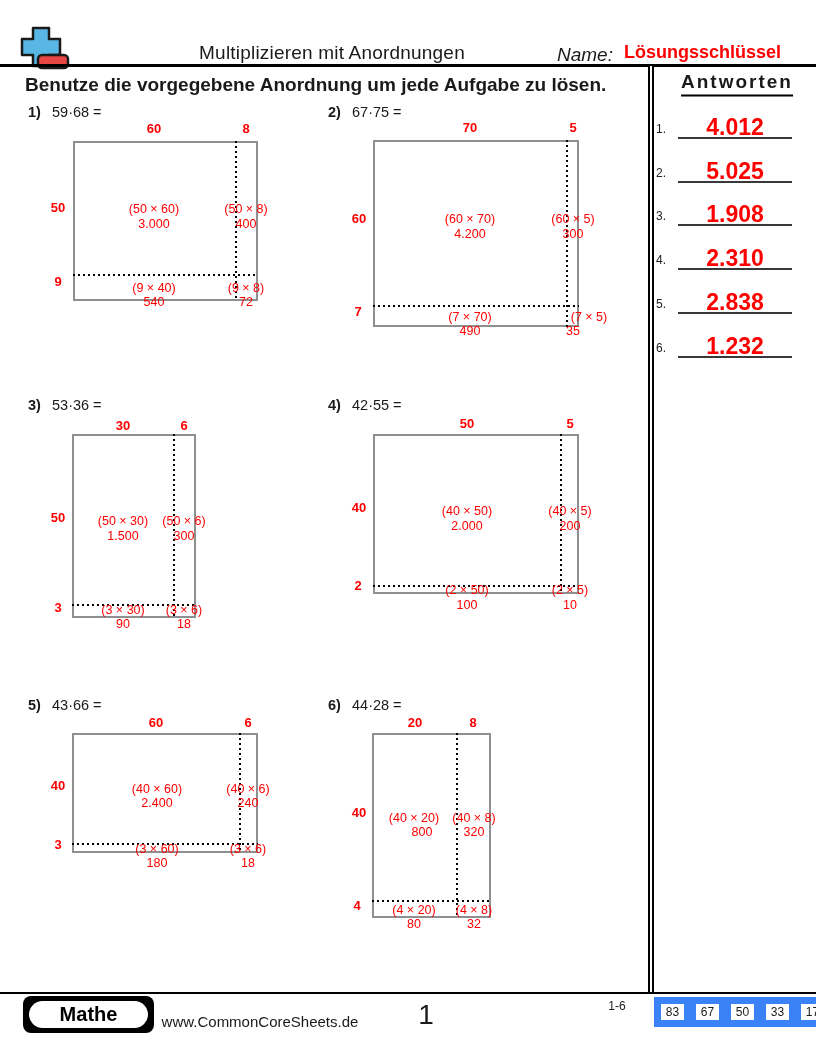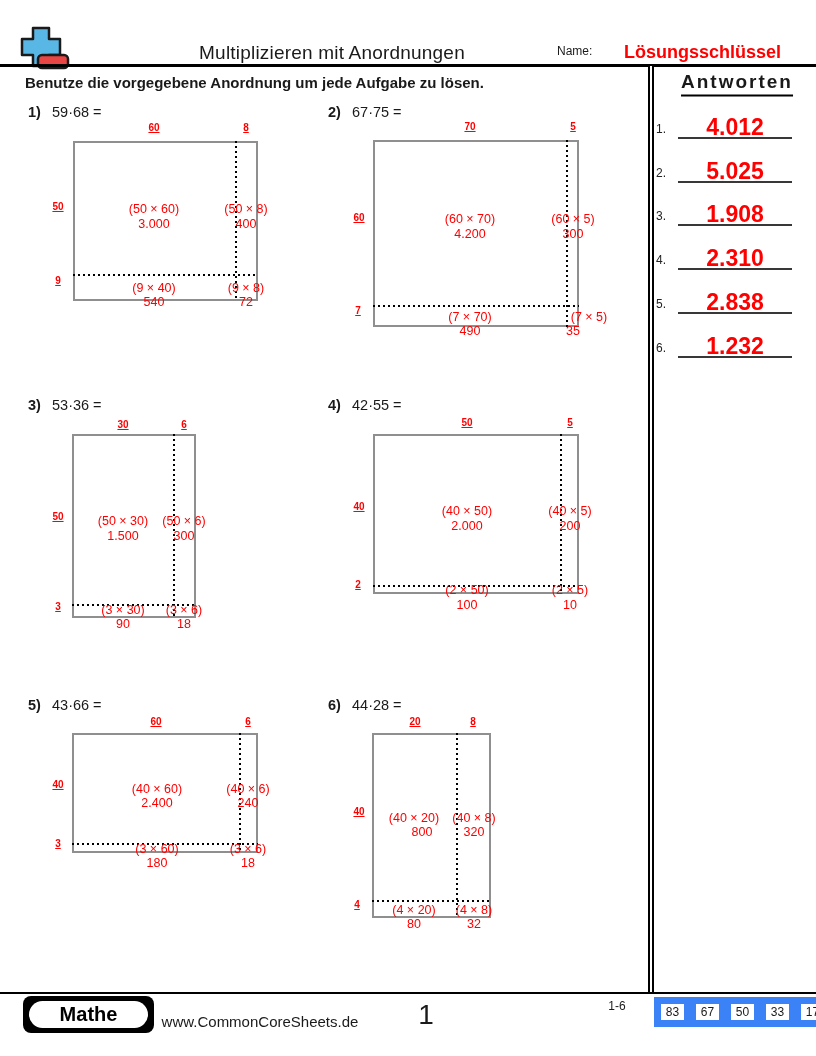--- a/index.html
+++ b/index.html
@@ -4,31 +4,31 @@
 <style>
   html,body{margin:0;padding:0;background:#e8e8e8;}
   .page{position:relative;width:816px;height:1056px;margin:0 auto;background:#ffffff;
         font-family:"Liberation Sans", sans-serif;color:#1a1a1a;overflow:hidden;}
   .abs{position:absolute;}
   .ctr{position:absolute;transform:translate(-50%,-50%);white-space:nowrap;line-height:1;}
   .left{position:absolute;white-space:nowrap;line-height:1;}
   .red{color:#fe0000;}
   
   .title{font-size:19px;letter-spacing:.2px;}
-  .name-label{font-size:12px;}
+  .name-label{font-size:19px;font-style:italic;}
   .key-label{font-size:18px;font-weight:bold;}
   .hrule{left:0;width:816px;height:3px;background:#000;}
-  .instruction{font-size:15px;font-weight:bold;}
+  .instruction{font-size:19px;font-weight:bold;}
   
   .pnum{font-size:14.5px;font-weight:bold;}
   .pexpr{font-size:14.5px;}
   .grid-rect{border:2px solid #8f8f8f;box-sizing:border-box;background:transparent;}
   .vdot{width:2px;background-image:repeating-linear-gradient(to bottom,#000 0 2px,transparent 2px 5px);}
   .hdot{height:2px;background-image:repeating-linear-gradient(to right,#000 0 2px,transparent 2px 5px);}
-  .dim{font-size:10px;font-weight:bold;text-decoration:underline;}
+  .dim{font-size:13px;font-weight:bold;}
   .cellt{font-size:12.5px;}
   
   .panel-divider{width:2px;border-left:2px solid #000;border-right:2px solid #000;background:#fff;}
   .ans-heading{font-size:19px;font-weight:bold;letter-spacing:2px;border-bottom:2px solid #000;padding-bottom:4px;}
   .ans-num{font-size:12px;color:#222;}
   .ans-val{font-size:23px;font-weight:bold;text-align:center;}
   .ans-line{height:2px;background:#383838;width:114px;}
   
   .frule{left:0;width:816px;height:2px;background:#000;}
   .badge-outer{left:23px;top:996px;width:131px;height:37px;background:#000;border-radius:8px;}

